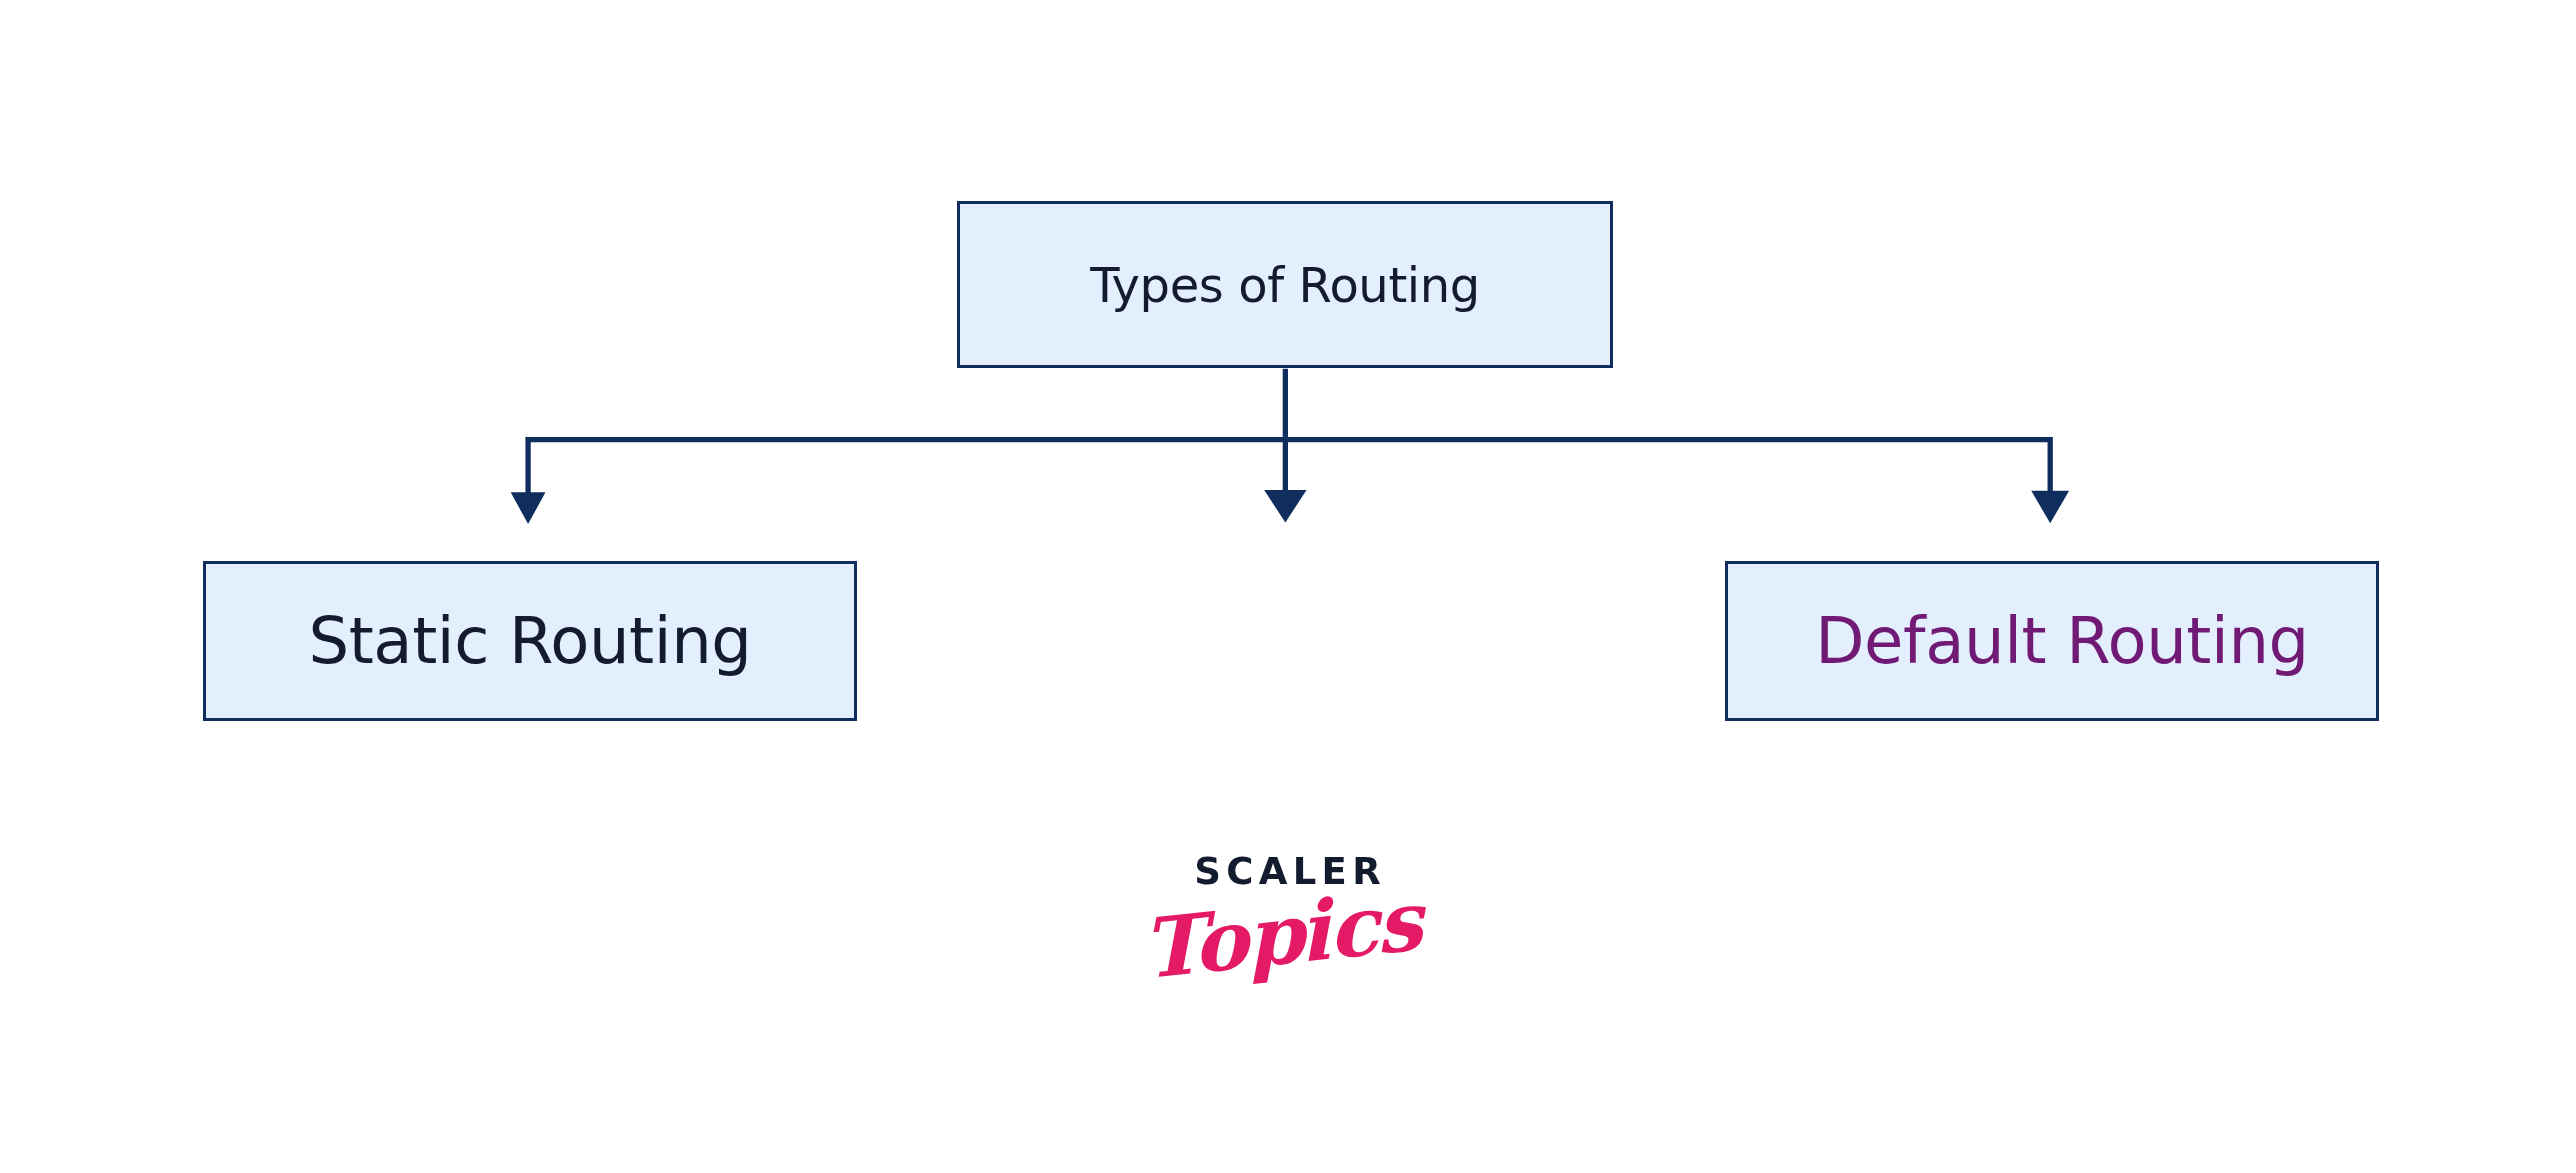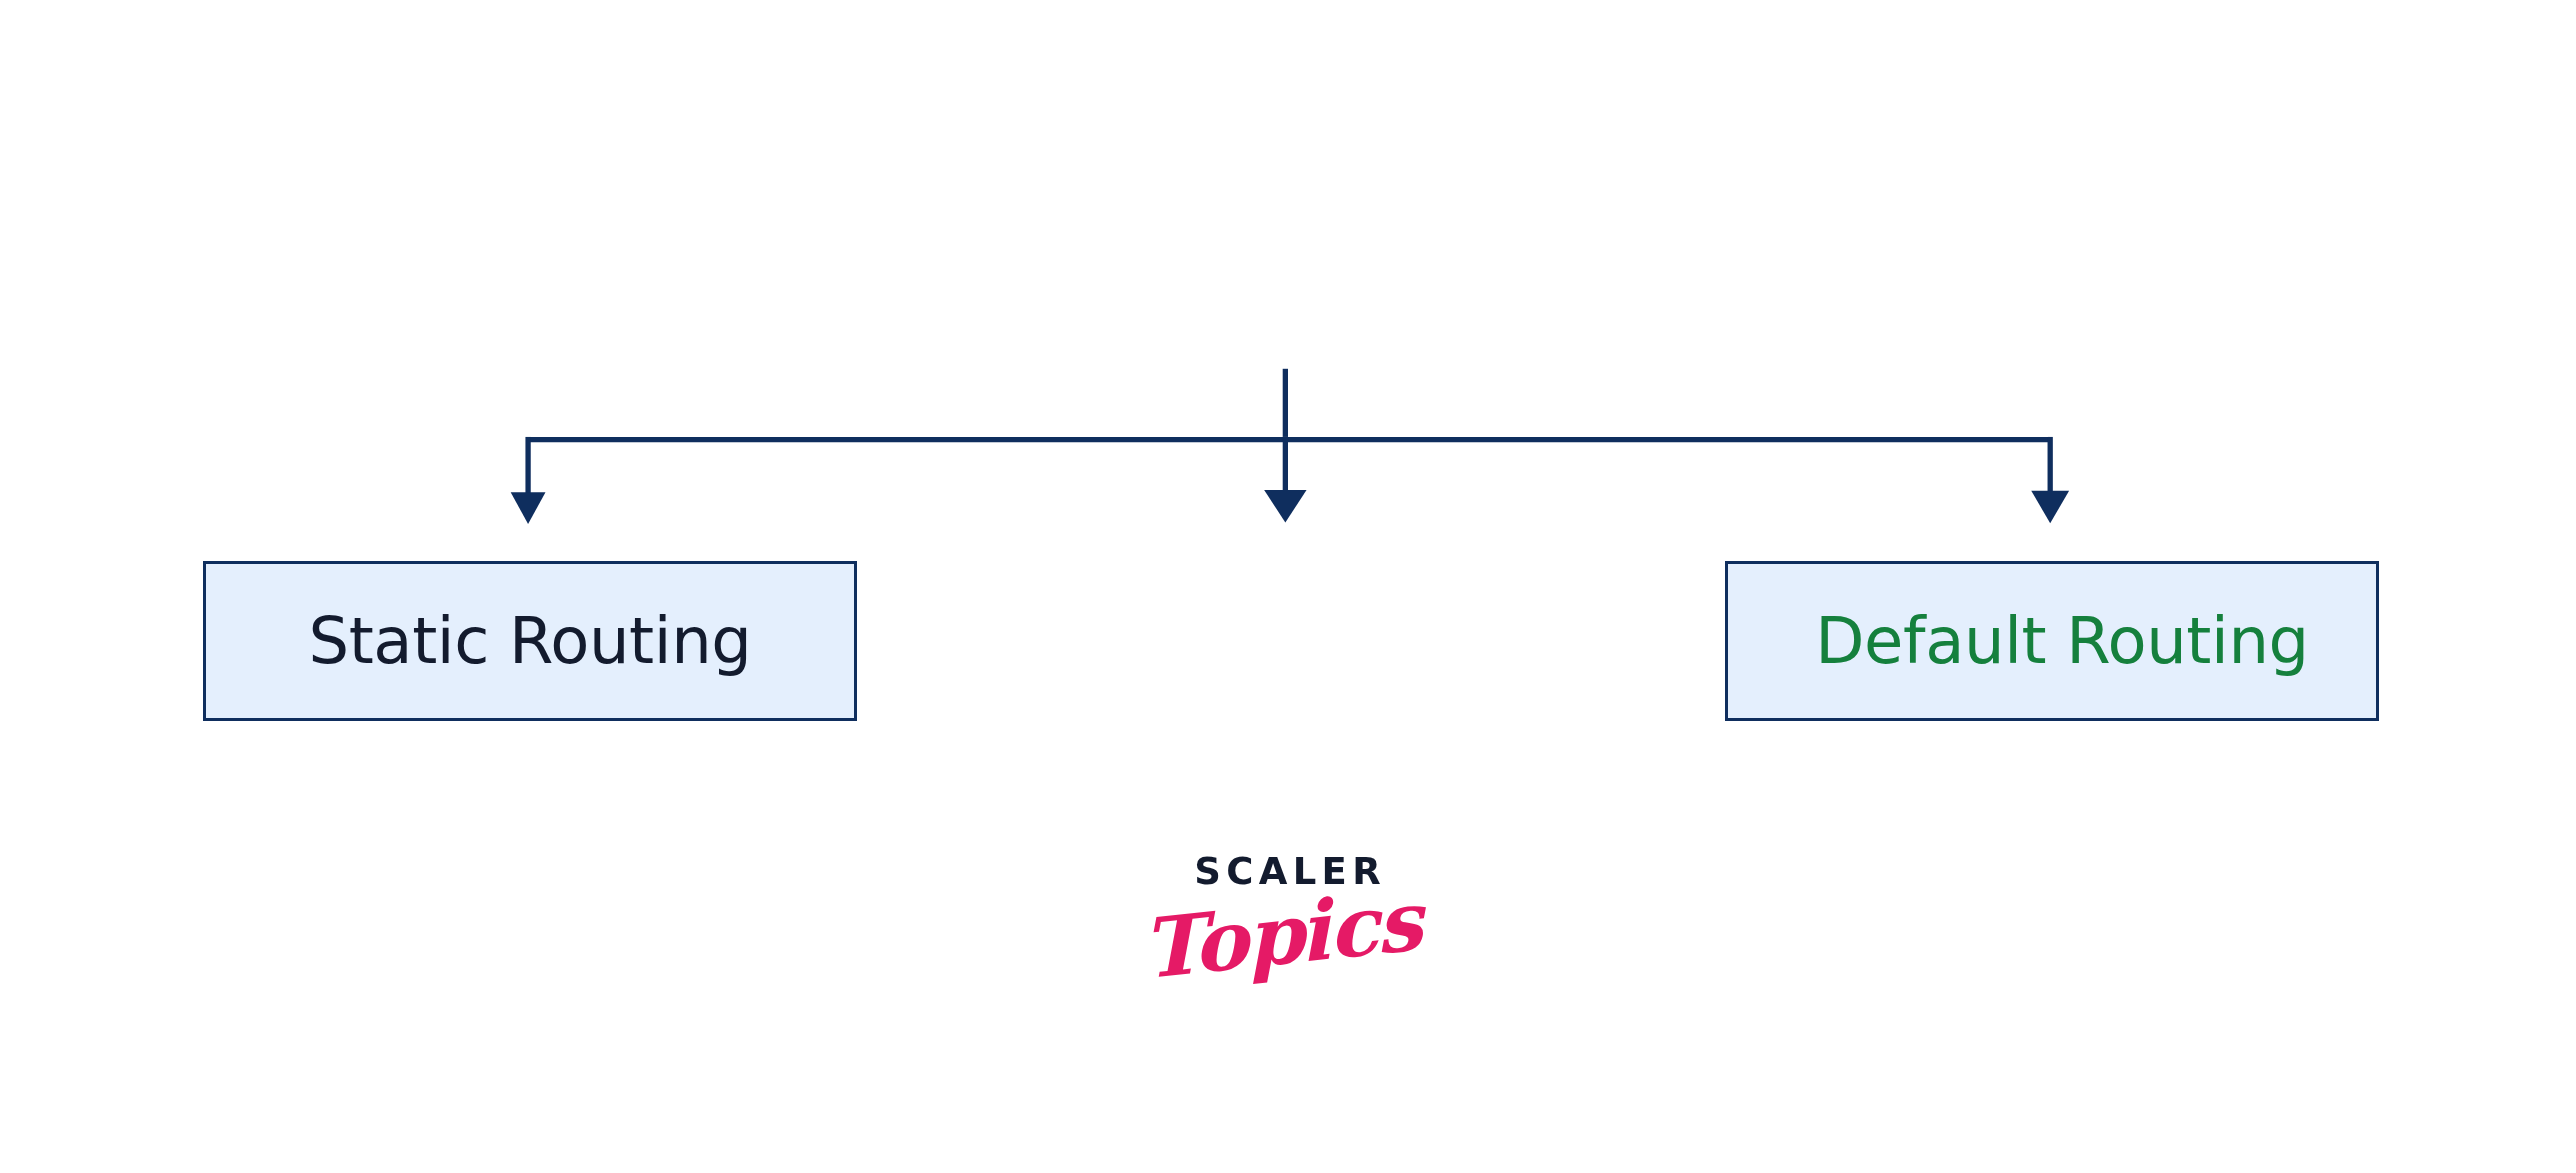--- a/index.html
+++ b/index.html
@@ -122,27 +122,30 @@
     <path d="M697,577 L697,653" stroke="#0f2e5e" stroke-width="7" fill="none"></path>
     <polygon points="674,650 720,650 697,692" fill="#0f2e5e"></polygon>
 
     <path d="M1697,577 L1697,650" stroke="#0f2e5e" stroke-width="7" fill="none"></path>
     <polygon points="1669,647 1725,647 1697,690" fill="#0f2e5e"></polygon>
 
     <path d="M2707,577 L2707,650" stroke="#0f2e5e" stroke-width="7" fill="none"></path>
     <polygon points="2682,648 2732,648 2707,691" fill="#0f2e5e"></polygon>
   </svg>
 
+  <div class="node" id="node-root" style="background: rgb(228, 239, 253); border-color: rgb(15, 46, 94); color: rgb(19, 27, 46);">
+    <span class="node-label">Types of Routing</span>
+  </div>
 
   <div class="node node-child" id="node-child-0" style="background: rgb(228, 239, 253); border-color: rgb(15, 46, 94); color: rgb(19, 27, 46);">
     <span class="node-label">Static Routing</span>
   </div>
 
 
-  <div class="node node-child" id="node-child-2" style="background: rgb(228, 239, 253); border-color: rgb(15, 46, 94); color: #15803d; padding-left: 20px;">
+  <div class="node node-child" id="node-child-2" style="background: rgb(228, 239, 253); border-color: rgb(15, 46, 94); color: #701a75; padding-left: 20px;">
     <span class="node-label">Default Routing</span>
   </div>
 
   <div id="logo">
     <div id="logo-wordmark" style="color: rgb(19, 27, 46);">SCALER</div>
     <div id="logo-script" style="color: rgb(229, 26, 102);">Topics</div>
   </div>
 
 </div>
 

